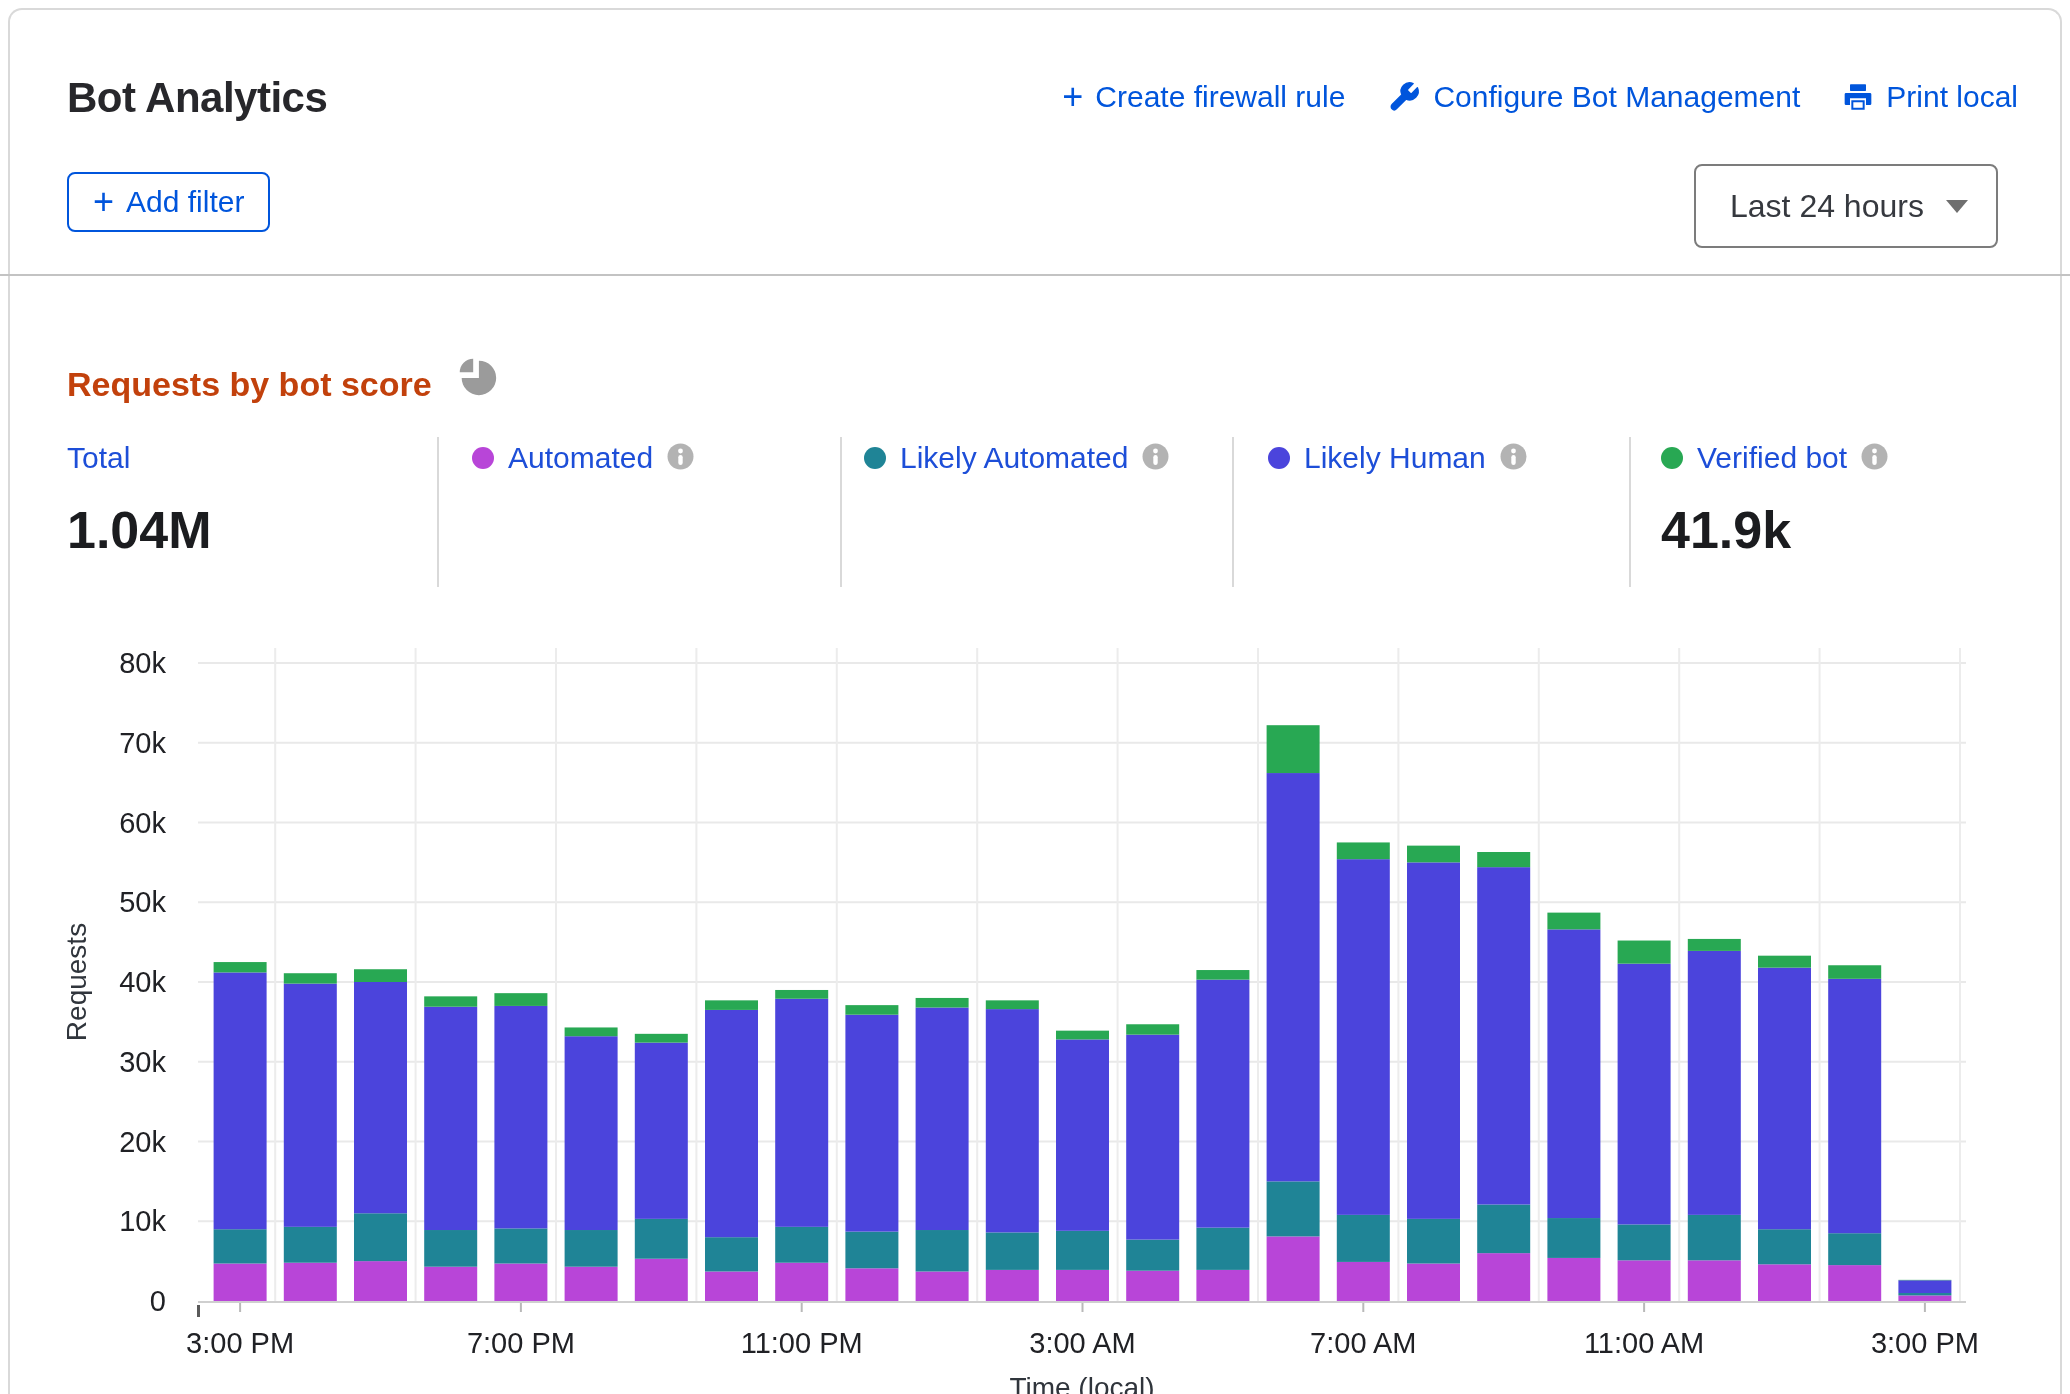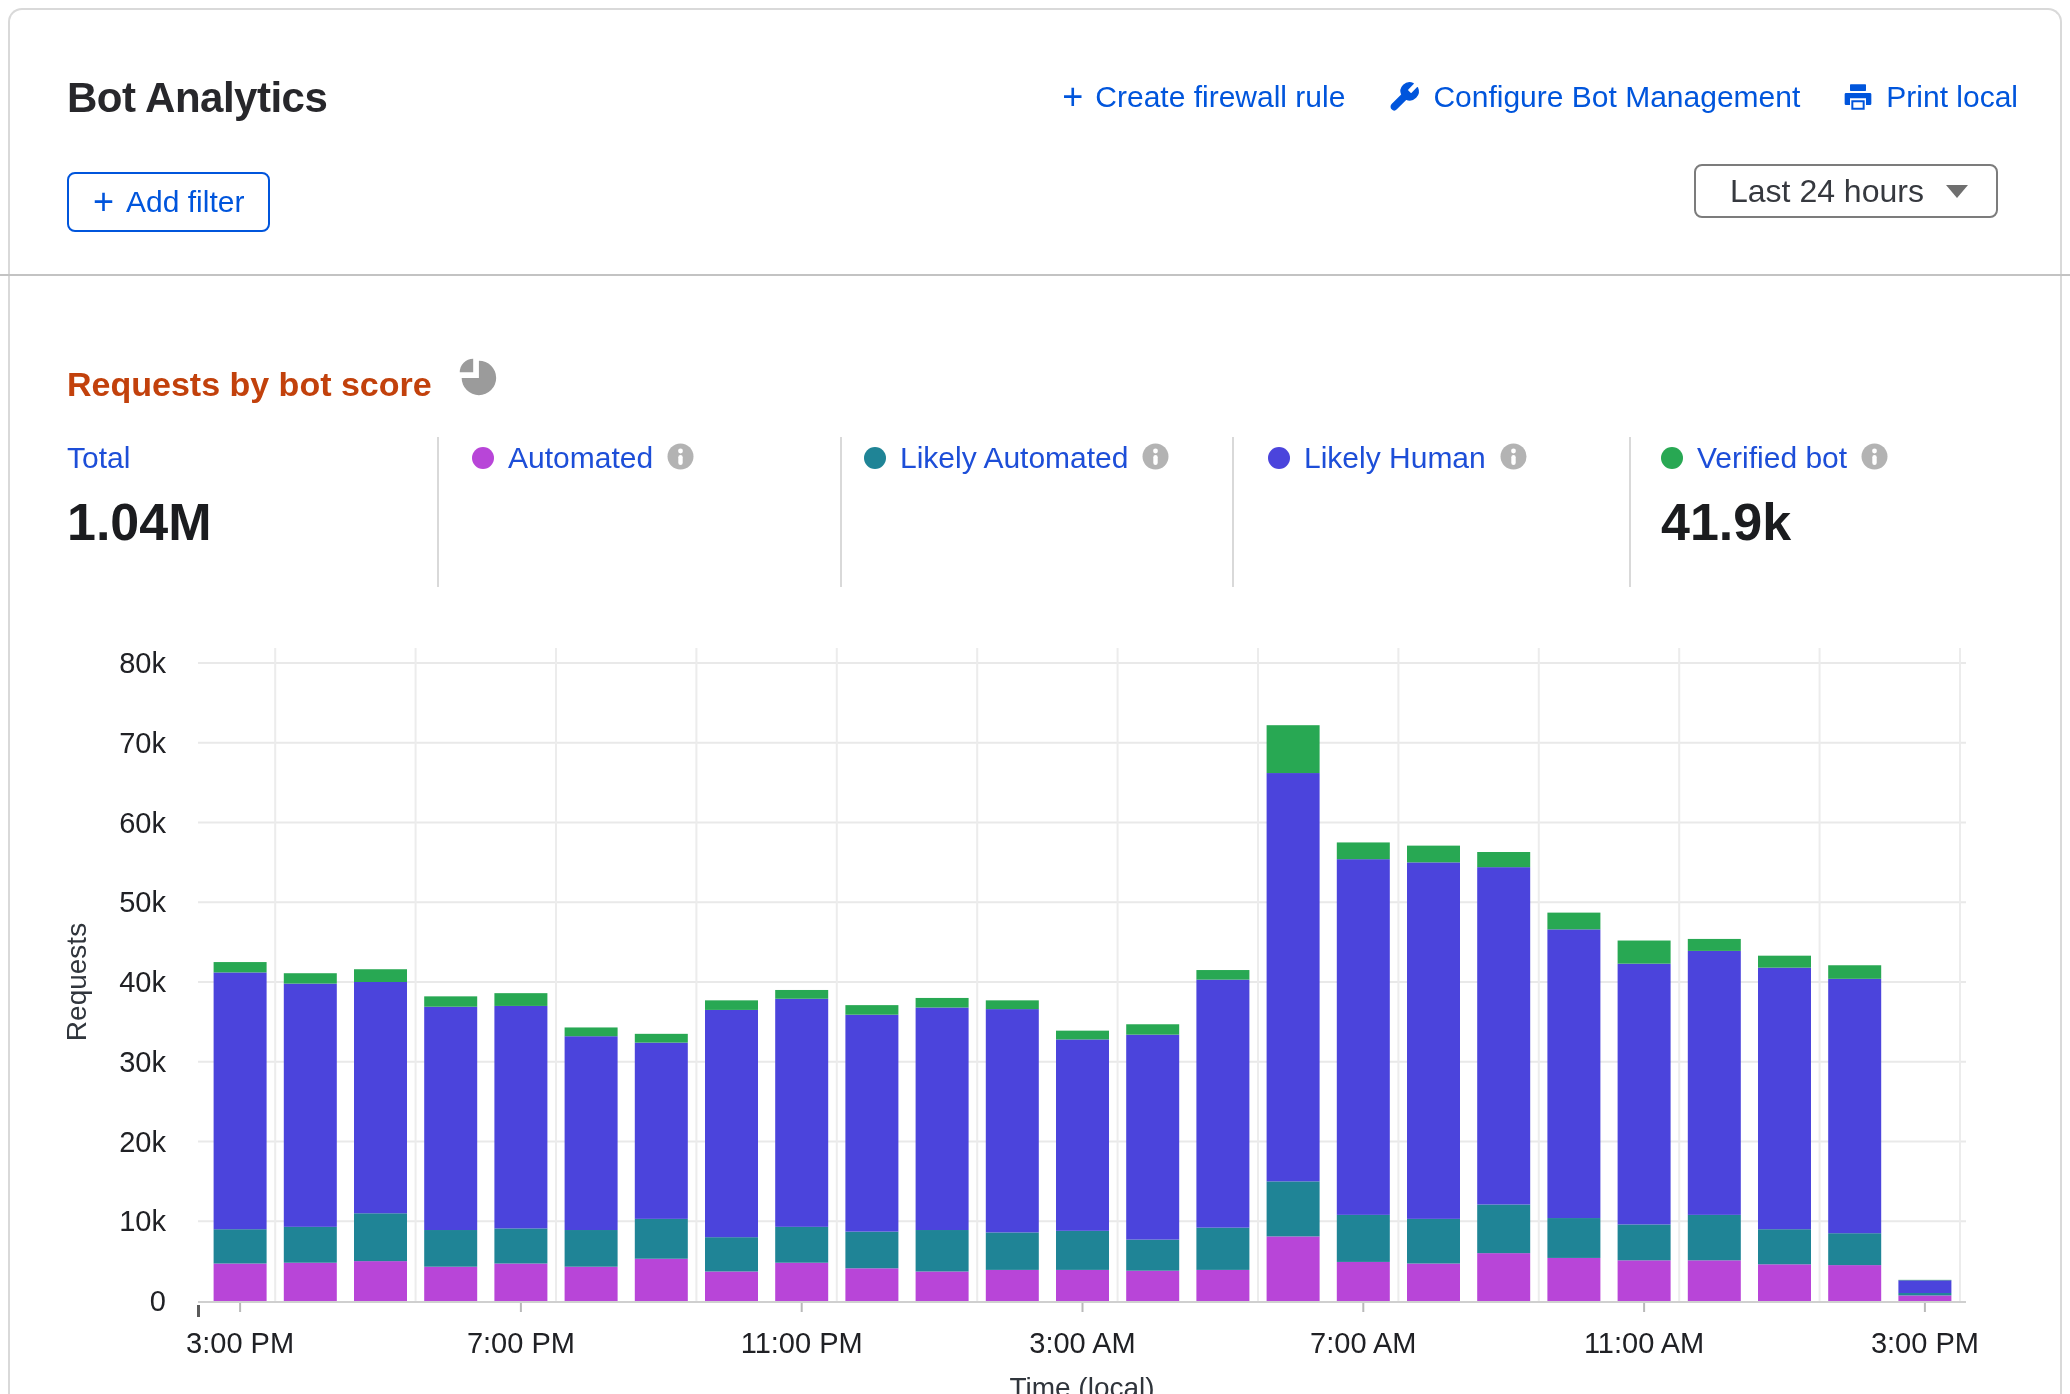--- a/index.html
+++ b/index.html
@@ -19,40 +19,40 @@
     font-size:30px; cursor:pointer; text-decoration:none; }
   .hlink .plus-glyph { font-size:36px; font-weight:400; line-height:30px; }
   .hlink svg { display:block; }
 
   .filter-row-btn { position:absolute; left:67px; top:172px; height:60px;
     display:flex; align-items:center; gap:12px; padding:0 24px;
     border:2px solid #0055dc; border-radius:8px; background:#fff;
     color:#0055dc; font-size:30px; cursor:pointer; }
   .filter-row-btn .plus-glyph { font-size:36px; line-height:30px; }
 
-  .time-select { position:absolute; top:164px; right:72px; width:304px; height:54px;
+  .time-select { position:absolute; top:164px; right:72px; width:304px; height:84px;
     border:2px solid #7c7c7c; border-radius:8px; background:#fff;
     display:flex; align-items:center; justify-content:space-between;
     padding:0 28px 0 34px; cursor:pointer; }
   .time-select .sel-text { font-size:32px; color:#36393f; }
   .caret-down { width:0; height:0; border-left:11px solid transparent;
     border-right:11px solid transparent; border-top:13px solid #6f6f6f; }
 
   .header-divider { position:absolute; top:274px; left:0; right:0;
     border-top:2px solid #c3c3c3; }
 
   .panel-title-row { position:absolute; left:67px; top:352px; display:flex;
     align-items:center; gap:22px; }
   .panel-title { font-size:34px; font-weight:700; color:#c2410c;margin-top:13px; }
 
   .stat { position:absolute; top:440px; }
   .stat-label-row { display:flex; align-items:center; gap:14px; height:36px; }
   .stat-dot { width:22px; height:22px; border-radius:50%; }
   .stat-label { font-size:30px; color:#1d4ed8; }
-  .stat-value { margin-top:16px; font-size:52px; font-weight:700; color:#1b1c1f; }
+  .stat-value { margin-top:24px; font-size:52px; font-weight:700; color:#1b1c1f; }
   .stat-divider { position:absolute; top:437px; height:150px;
     border-left:2px solid #d9d9d9; }
 
   #chart { position:absolute; left:0; top:610px; width:2070px; height:784px; }
   svg text { font-family:"Liberation Sans", sans-serif; }
 </style>
 </head>
 <body>
 
 <div class="card"></div>

